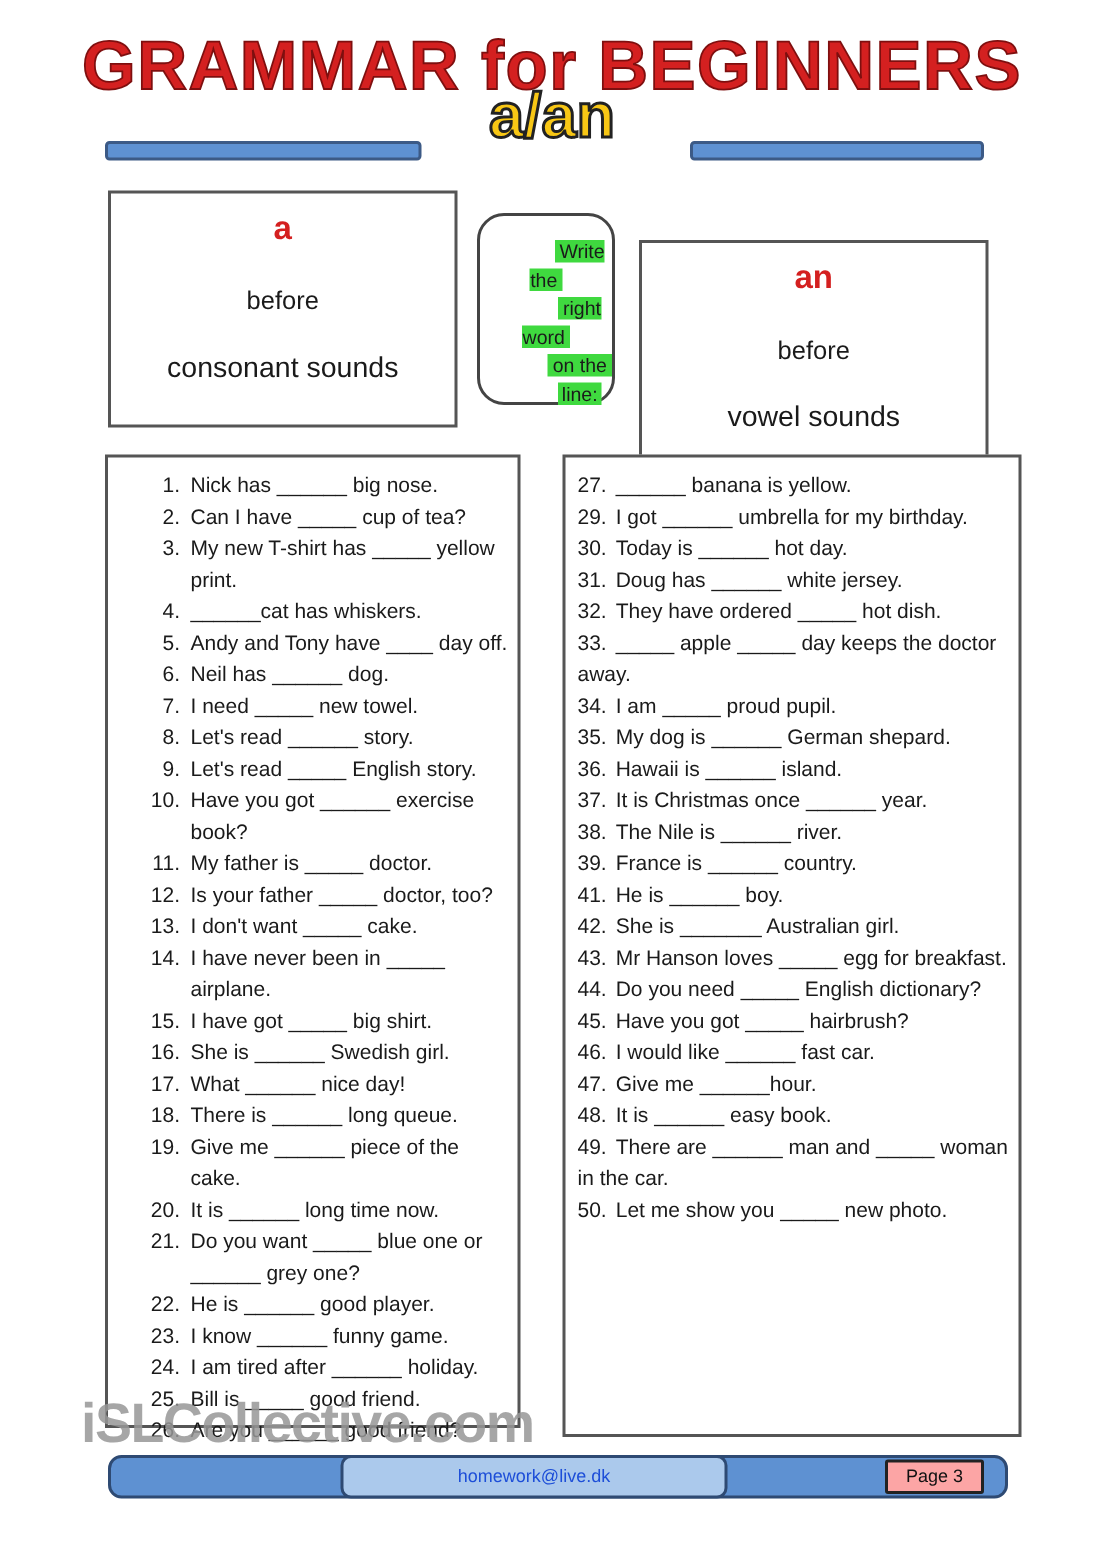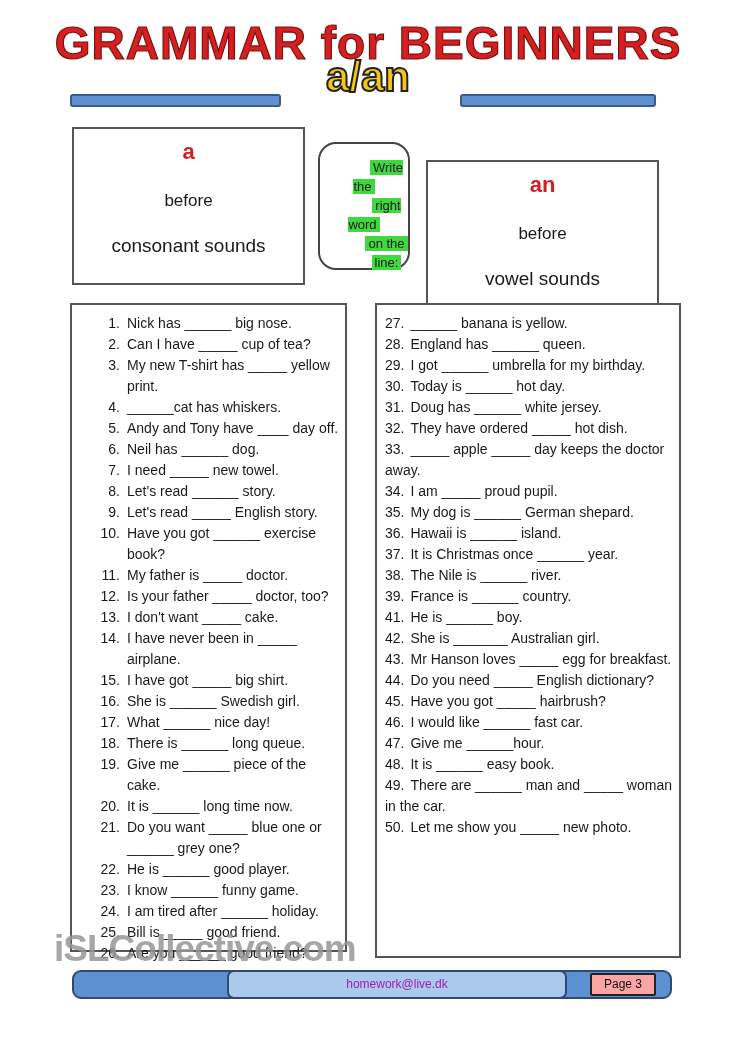--- a/index.html
+++ b/index.html
@@ -59,23 +59,23 @@
     position:absolute; left:54px; top:928px; z-index:3;
     font-size:37px; font-weight:bold; color:#979797; opacity:0.85;
     letter-spacing:-1px;
   }
   
   .footer-bar {
     position:absolute; left:72px; top:970px; width:600px; height:29px;
     background:#5e91d2; border:2px solid #2e4a73; border-radius:9px; z-index:4;
   }
   .footer-email {
-    position:absolute; left:153px; top:-2px; width:340px; height:29px;
+    position:absolute; left:153px; top:-2px; width:258px; height:29px;
     background:#abc9ec; border:2px solid #2e4a73; border-radius:7px;
-    text-align:center; line-height:25px; font-size:12px; color:#a21caf;
+    text-align:center; line-height:25px; font-size:12px; color:#1d4ed8;
   }
   .footer-page {
     position:absolute; left:516px; top:1px; width:66px; height:23px;
     background:#fca5a5; border:2px solid #222222; border-radius:2px;
     text-align:center; line-height:19px; font-size:12px; color:#111111;
   }
 </style>
 </head>
 <body>
 
@@ -207,21 +207,20 @@
         <span class="num">25.</span>
         <span class="txt">Bill is _____ good friend.</span>
       </div>
       <div class="item-left">
         <span class="num">26.</span>
         <span class="txt">Are you ______ good friend?</span>
       </div>
     </div>
   <div class="listbox listbox-right" id="list-right">
       <div class="item-right"><span class="num">27.</span><span class="txt">______ banana is yellow.</span></div>
-      <div class="item-right"><span class="num">28.</span><span class="txt">England has ______ queen.</span></div>
       <div class="item-right"><span class="num">29.</span><span class="txt">I got ______ umbrella for my birthday.</span></div>
       <div class="item-right"><span class="num">30.</span><span class="txt">Today is ______ hot day.</span></div>
       <div class="item-right"><span class="num">31.</span><span class="txt">Doug has ______ white jersey.</span></div>
       <div class="item-right"><span class="num">32.</span><span class="txt">They have ordered _____ hot dish.</span></div>
       <div class="item-right"><span class="num">33.</span><span class="txt">_____ apple _____ day keeps the doctor away.</span></div>
       <div class="item-right"><span class="num">34.</span><span class="txt">I am _____ proud pupil.</span></div>
       <div class="item-right"><span class="num">35.</span><span class="txt">My dog is ______ German shepard.</span></div>
       <div class="item-right"><span class="num">36.</span><span class="txt">Hawaii is ______ island.</span></div>
       <div class="item-right"><span class="num">37.</span><span class="txt">It is Christmas once ______ year.</span></div>
       <div class="item-right"><span class="num">38.</span><span class="txt">The Nile is ______ river.</span></div>

